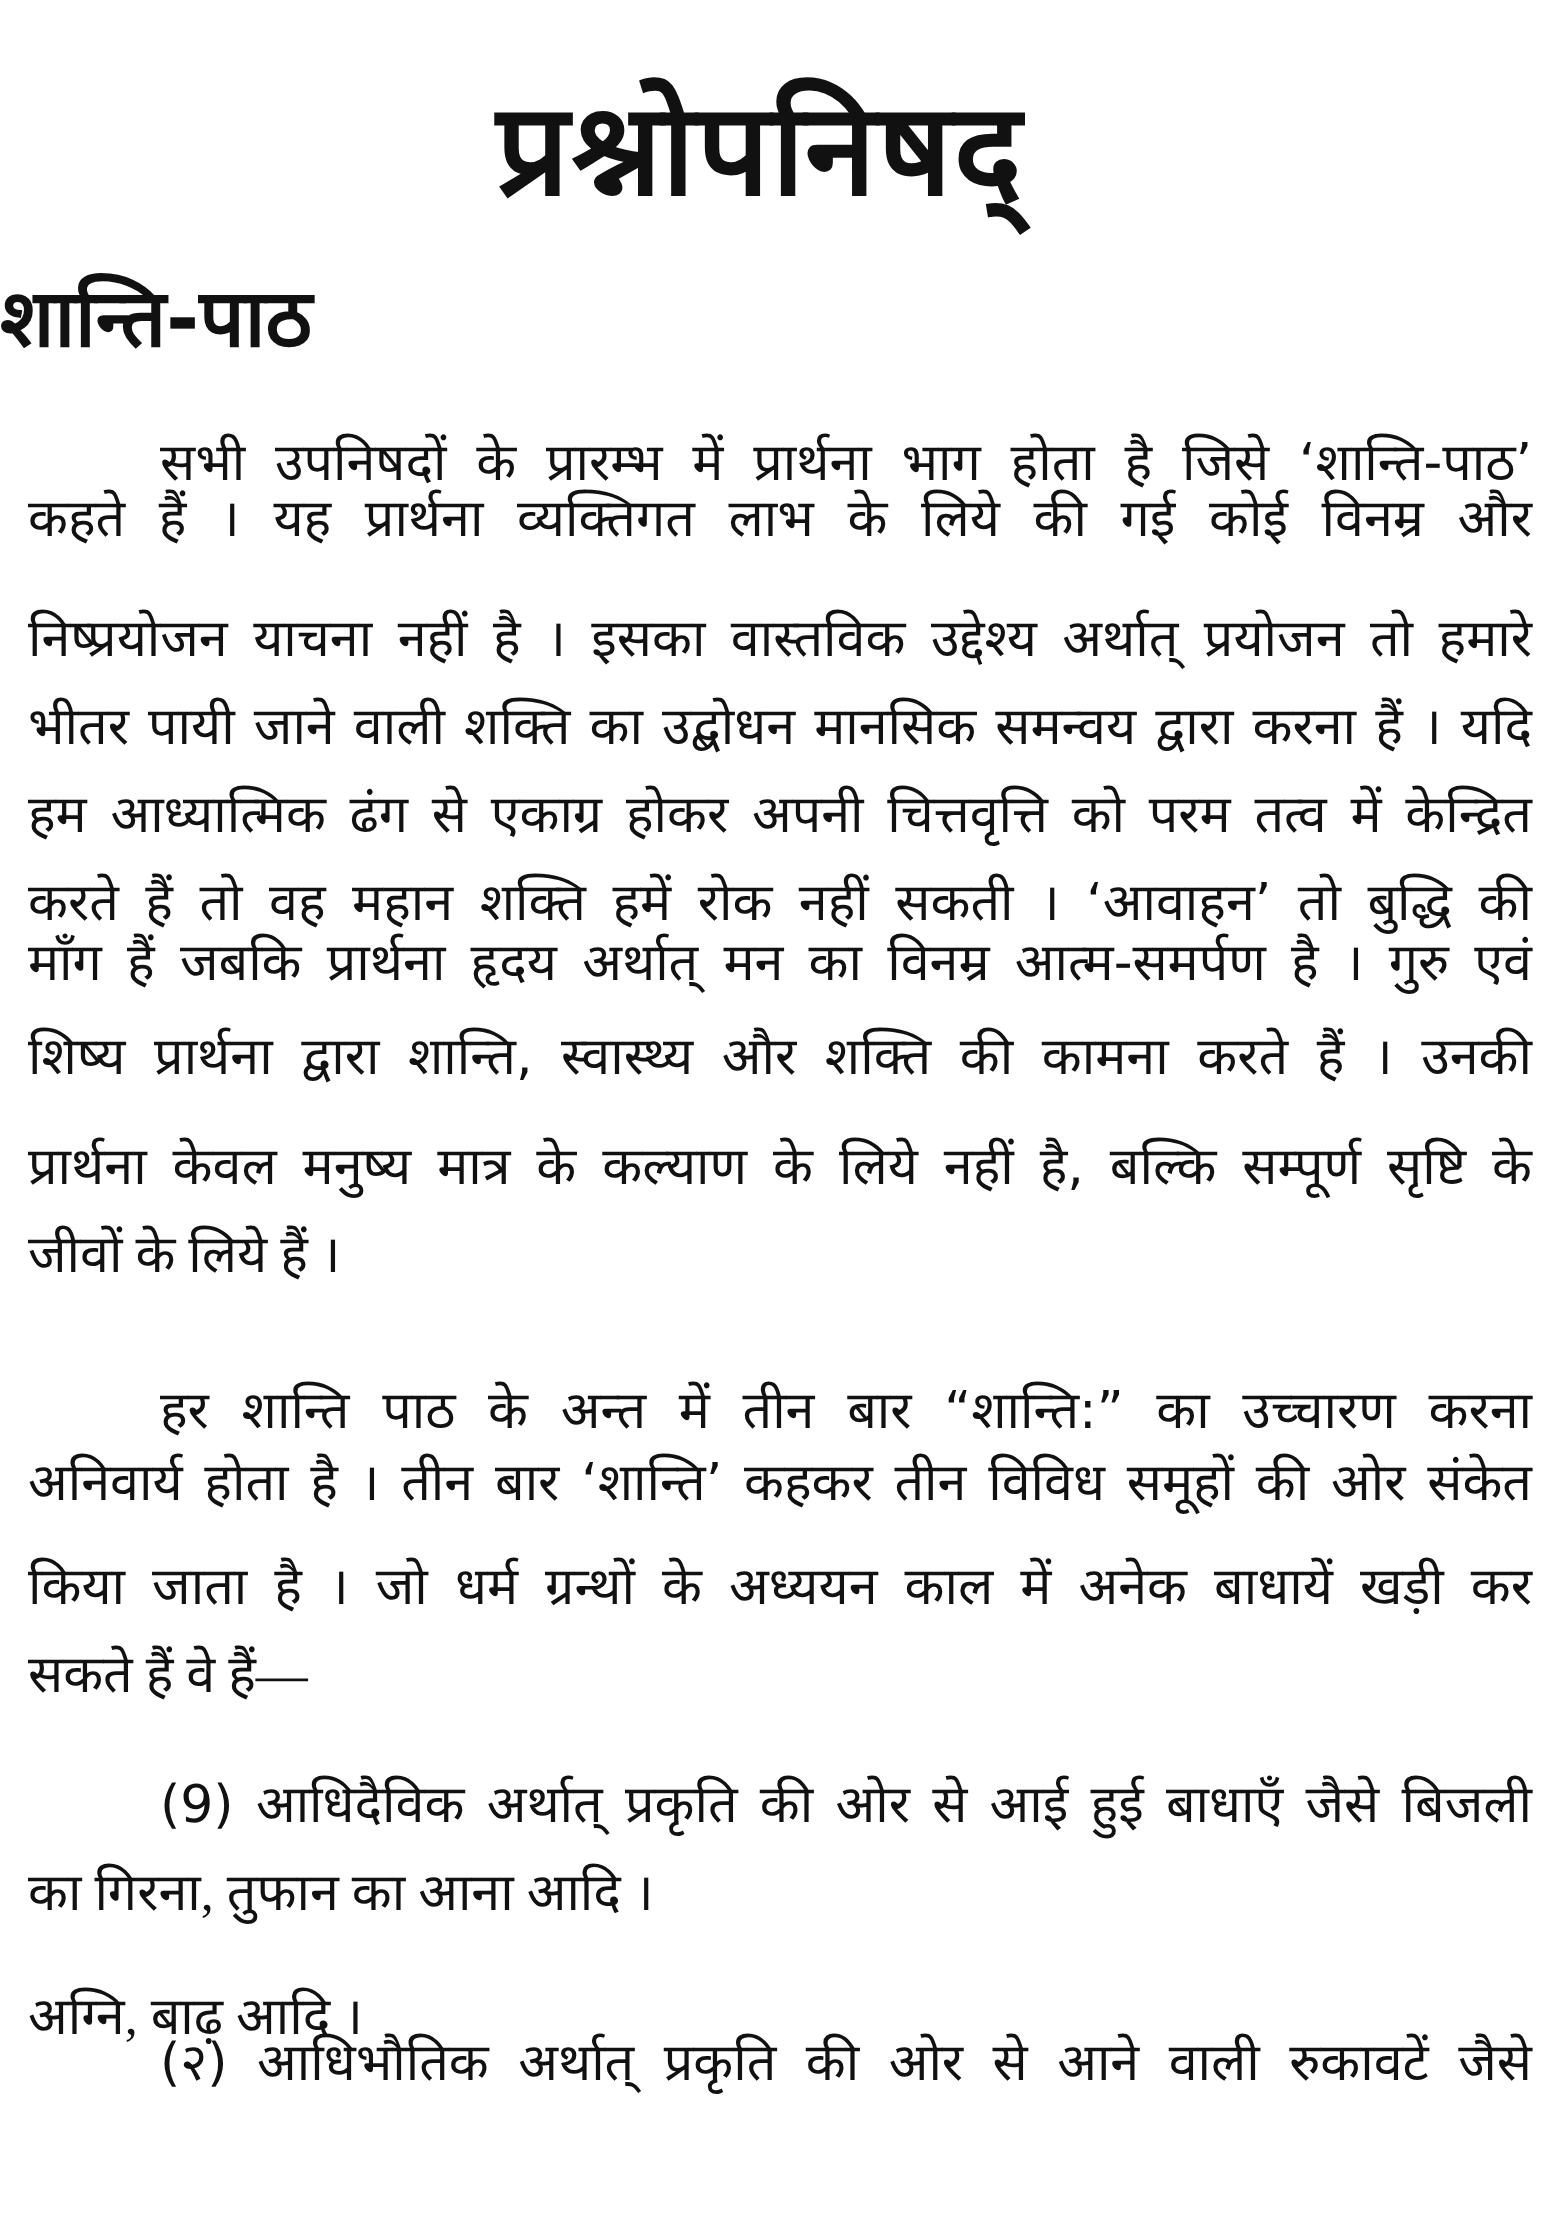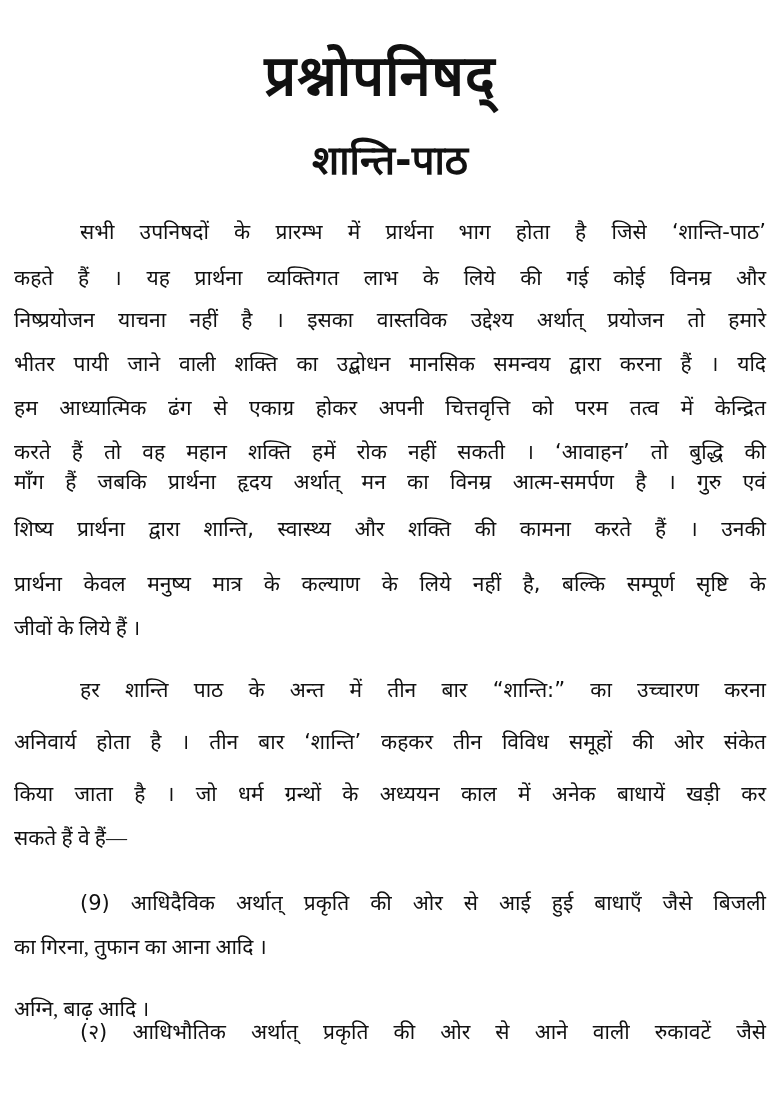--- a/index.html
+++ b/index.html
@@ -1,56 +1,56 @@
 <!DOCTYPE html>
 <html><head>
 <meta charset="utf-8">
 <style>
   html, body { margin:0; padding:0; background:#ffffff; }
   body { width:780px; height:1108px; position:relative; overflow:hidden; color:#111; }
   .page { position:absolute; left:0; top:0; width:780px; height:1108px; }
   .title {
     position:absolute; left:0; width:760px; top:36px; text-align:center;
-    font-family:"DejaVu Sans", sans-serif; font-weight:bold; font-size:56px; line-height:80px;
+    font-family:"DejaVu Sans", sans-serif; font-weight:bold; font-size:64px; line-height:80px;
     letter-spacing:1px;
   }
   .subtitle {
-    position:absolute; left:0; width:780px; top:134px; text-align:center;
+    position:absolute; left:0; width:780px; top:134px; 
     font-family:"DejaVu Sans", sans-serif; font-weight:bold; font-size:40px; line-height:52px;
   }
   .line {
     position:absolute; left:14px; width:752px; height:44px;
-    font-family:"DejaVu Sans", sans-serif; font-size:21px; line-height:44px;
+    font-family:"DejaVu Sans", sans-serif; font-size:26px; line-height:44px;
     white-space:nowrap; text-align:justify; text-align-last:justify;
   }
   .line.indent { left:80px; width:686px; }
   .line.last { text-align-last:left;font-family:Liberation Serif, serif; }
 </style>
 </head>
 <body>
 
 <div class="page">
   <div class="title">प्रश्नोपनिषद्</div>
   <div class="subtitle">शान्ति-पाठ</div>
 
   <div>
     <div class="line indent" style="top:210px">सभी उपनिषदों के प्रारम्भ में प्रार्थना भाग होता है जिसे ‘शान्ति-पाठ’</div>
-    <div class="line" style="top:256px">कहते हैं । यह प्रार्थना व्यक्तिगत लाभ के लिये की गई कोई विनम्र और</div>
+    <div class="line" style="top:238px">कहते हैं । यह प्रार्थना व्यक्तिगत लाभ के लिये की गई कोई विनम्र और</div>
     <div class="line" style="top:298px">निष्प्रयोजन याचना नहीं है । इसका वास्तविक उद्देश्य अर्थात् प्रयोजन तो हमारे</div>
     <div class="line" style="top:342px">भीतर पायी जाने वाली शक्ति का उद्बोधन मानसिक समन्वय द्वारा करना हैं । यदि</div>
     <div class="line" style="top:386px">हम आध्यात्मिक ढंग से एकाग्र होकर अपनी चित्तवृत्ति को परम तत्व में  केन्द्रित</div>
     <div class="line" style="top:430px">करते हैं तो वह महान शक्ति हमें रोक नहीं सकती । ‘आवाहन’ तो बुद्धि की</div>
     <div class="line" style="top:460px">माँग हैं जबकि प्रार्थना हृदय अर्थात् मन का विनम्र आत्म-समर्पण  है । गुरु एवं</div>
     <div class="line" style="top:507px">शिष्य प्रार्थना द्वारा शान्ति, स्वास्थ्य और शक्ति की कामना करते हैं । उनकी</div>
     <div class="line" style="top:562px">प्रार्थना केवल मनुष्य मात्र के कल्याण के लिये नहीं है, बल्कि सम्पूर्ण सृष्टि के</div>
     <div class="line last" style="top:606px">जीवों के लिये हैं ।</div>
   </div>
 
   <div>
-    <div class="line indent" style="top:668px">हर शान्ति पाठ के अन्त में तीन बार “शान्ति:” का उच्चारण करना</div>
+    <div class="line indent" style="top:684px">हर शान्ति पाठ के अन्त में तीन बार “शान्ति:” का उच्चारण करना</div>
     <div class="line" style="top:720px">अनिवार्य होता है । तीन बार ‘शान्ति’ कहकर तीन विविध समूहों की ओर संकेत</div>
     <div class="line" style="top:772px">किया जाता है । जो धर्म ग्रन्थों के अध्ययन काल में अनेक बाधायें खड़ी कर</div>
     <div class="line last" style="top:816px">सकते हैं वे हैं—</div>
   </div>
 
   <div>
     <div class="line indent" style="top:881px">(9) आधिदैविक अर्थात् प्रकृति की ओर से आई हुई बाधाएँ जैसे बिजली</div>
     <div class="line last" style="top:925px">का गिरना, तुफान का आना आदि ।</div>
   </div>
 

